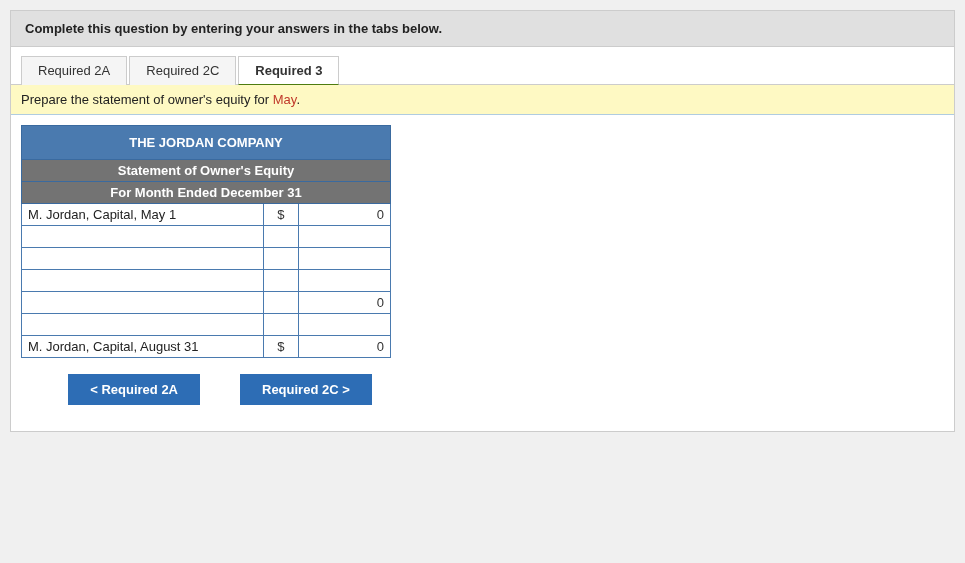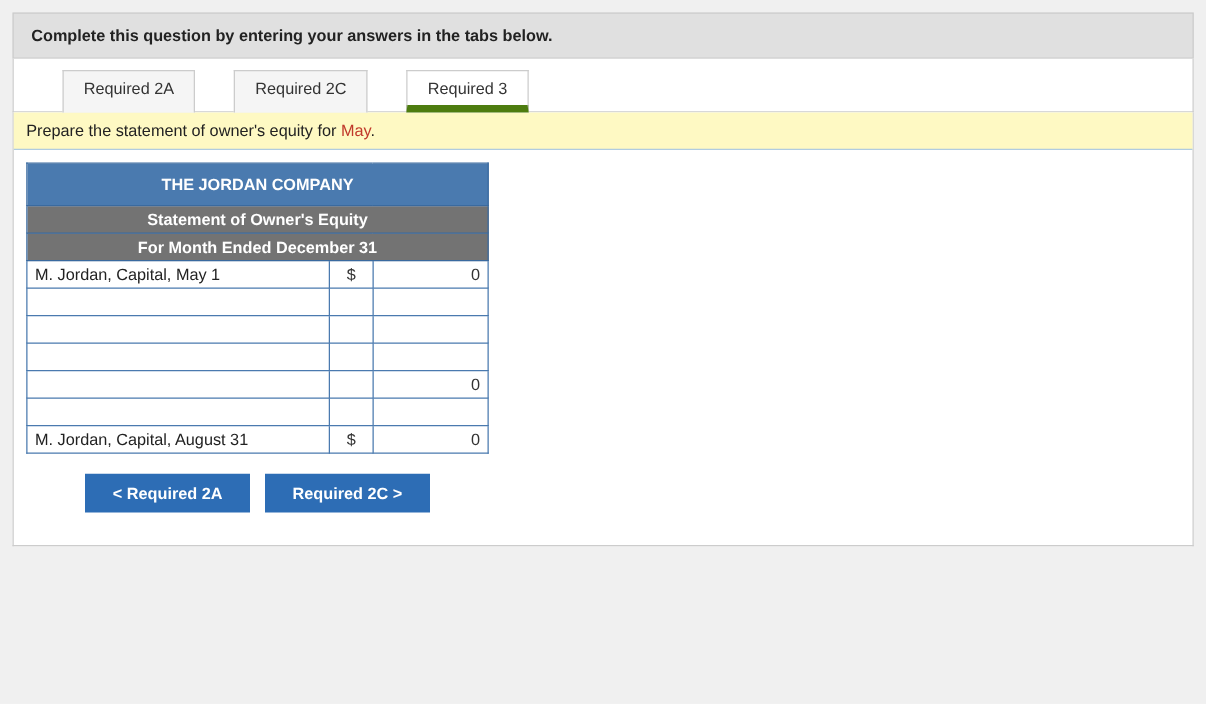--- a/index.html
+++ b/index.html
@@ -37,26 +37,25 @@
       padding: 6px 16px;
       border: 1px solid #ccc;
       border-bottom: none;
       cursor: pointer;
       background: #f5f5f5;
       font-size: 13px;
       margin-right: 2px;
       color: #333;
       position: relative;
       top: 1px;
-      margin-left: 29px;
     }
     .tab.active {
       background: #fff;
-      border-bottom: 6px solid #4d7c0f;
-      font-weight: normal;
+      border-bottom: 1px solid #4d7c0f;
+      font-weight: bold;
       z-index: 1;
     }
     .content-area {
       background: #fff;
       border: 1px solid #ccc;
       border-top: none;
     }
     .blue-instruction {
       background: #fef9c3;
       padding: 7px 10px;
@@ -145,20 +144,21 @@
       background: #2d6db5;
       color: #fff;
       border: none;
       padding: 8px 22px;
       font-size: 13px;
       font-weight: bold;
       cursor: pointer;
       display: flex;
       align-items: center;
       gap: 6px;
+      margin-left: 28px;
     }
   </style>
 </head>
 <body>
 
 <div class="page-wrapper">
 
   <div class="instruction-bar">
     <span>Complete this question by entering your answers in the tabs below.</span>
   </div>

